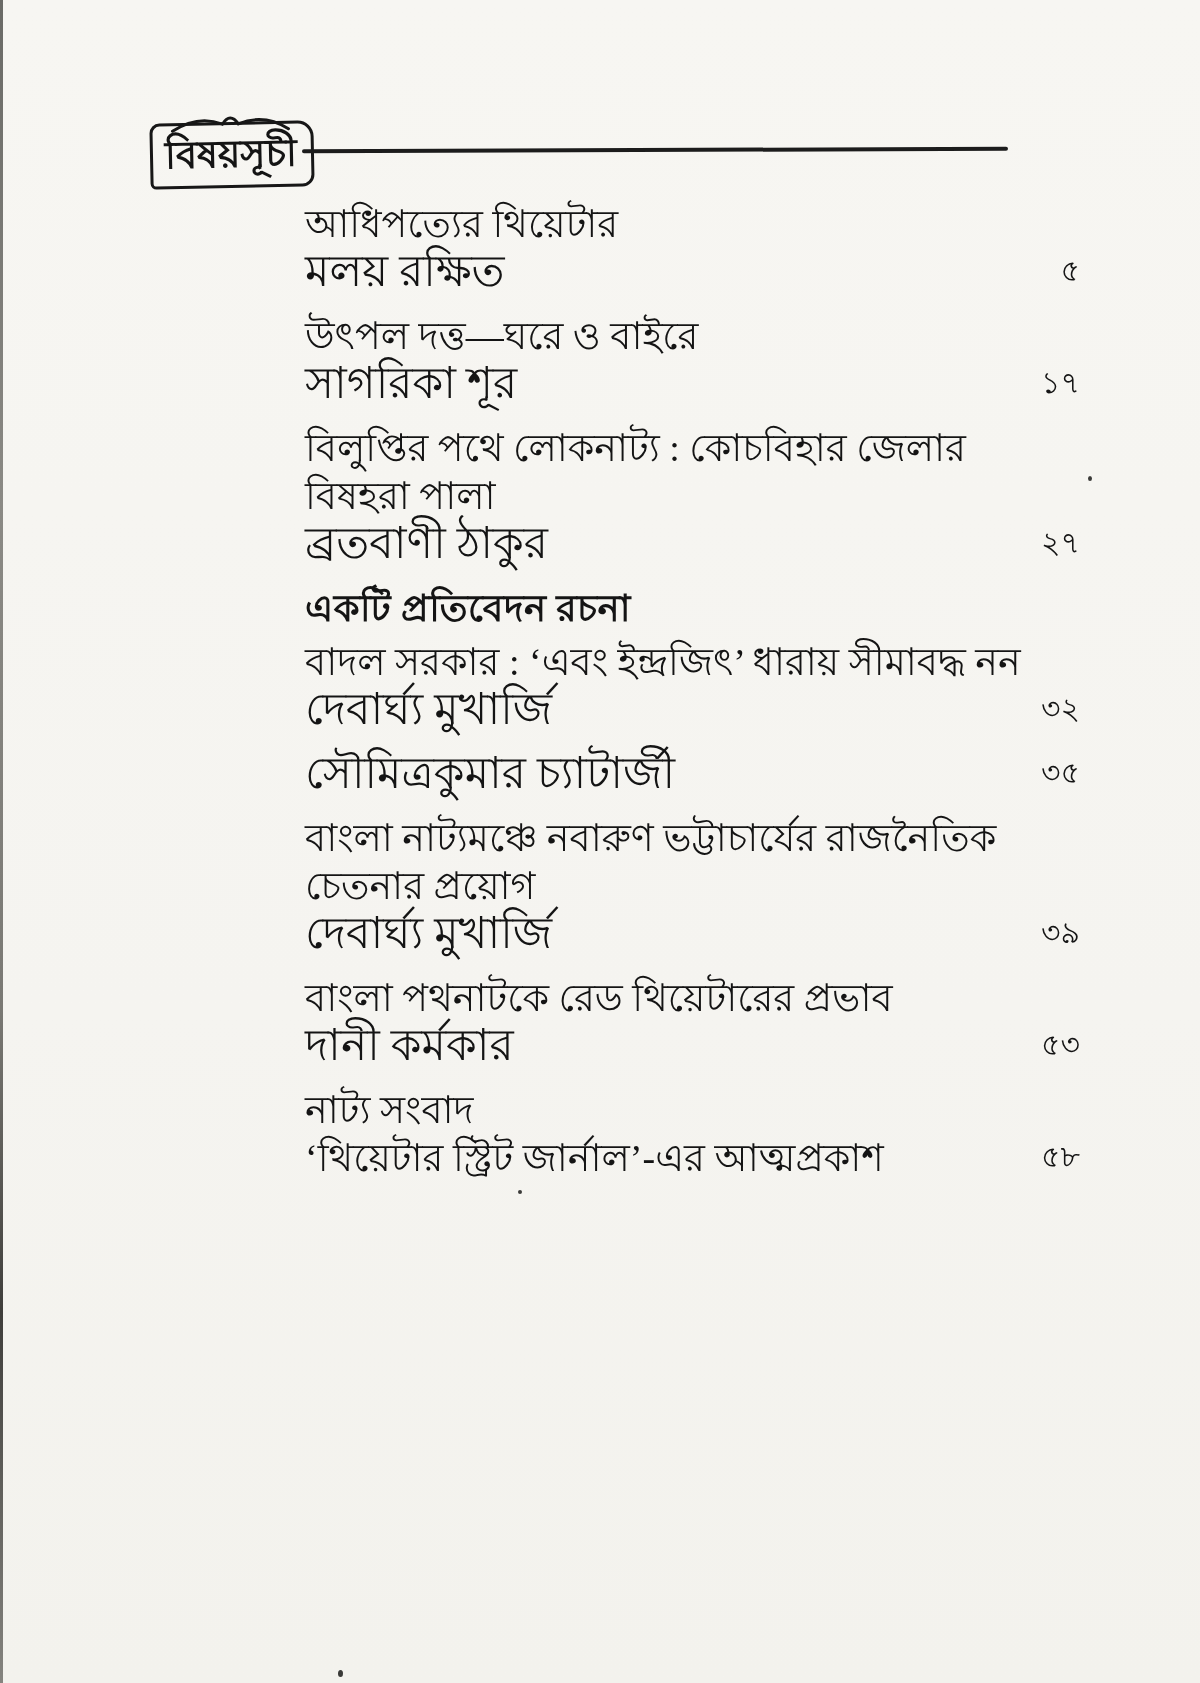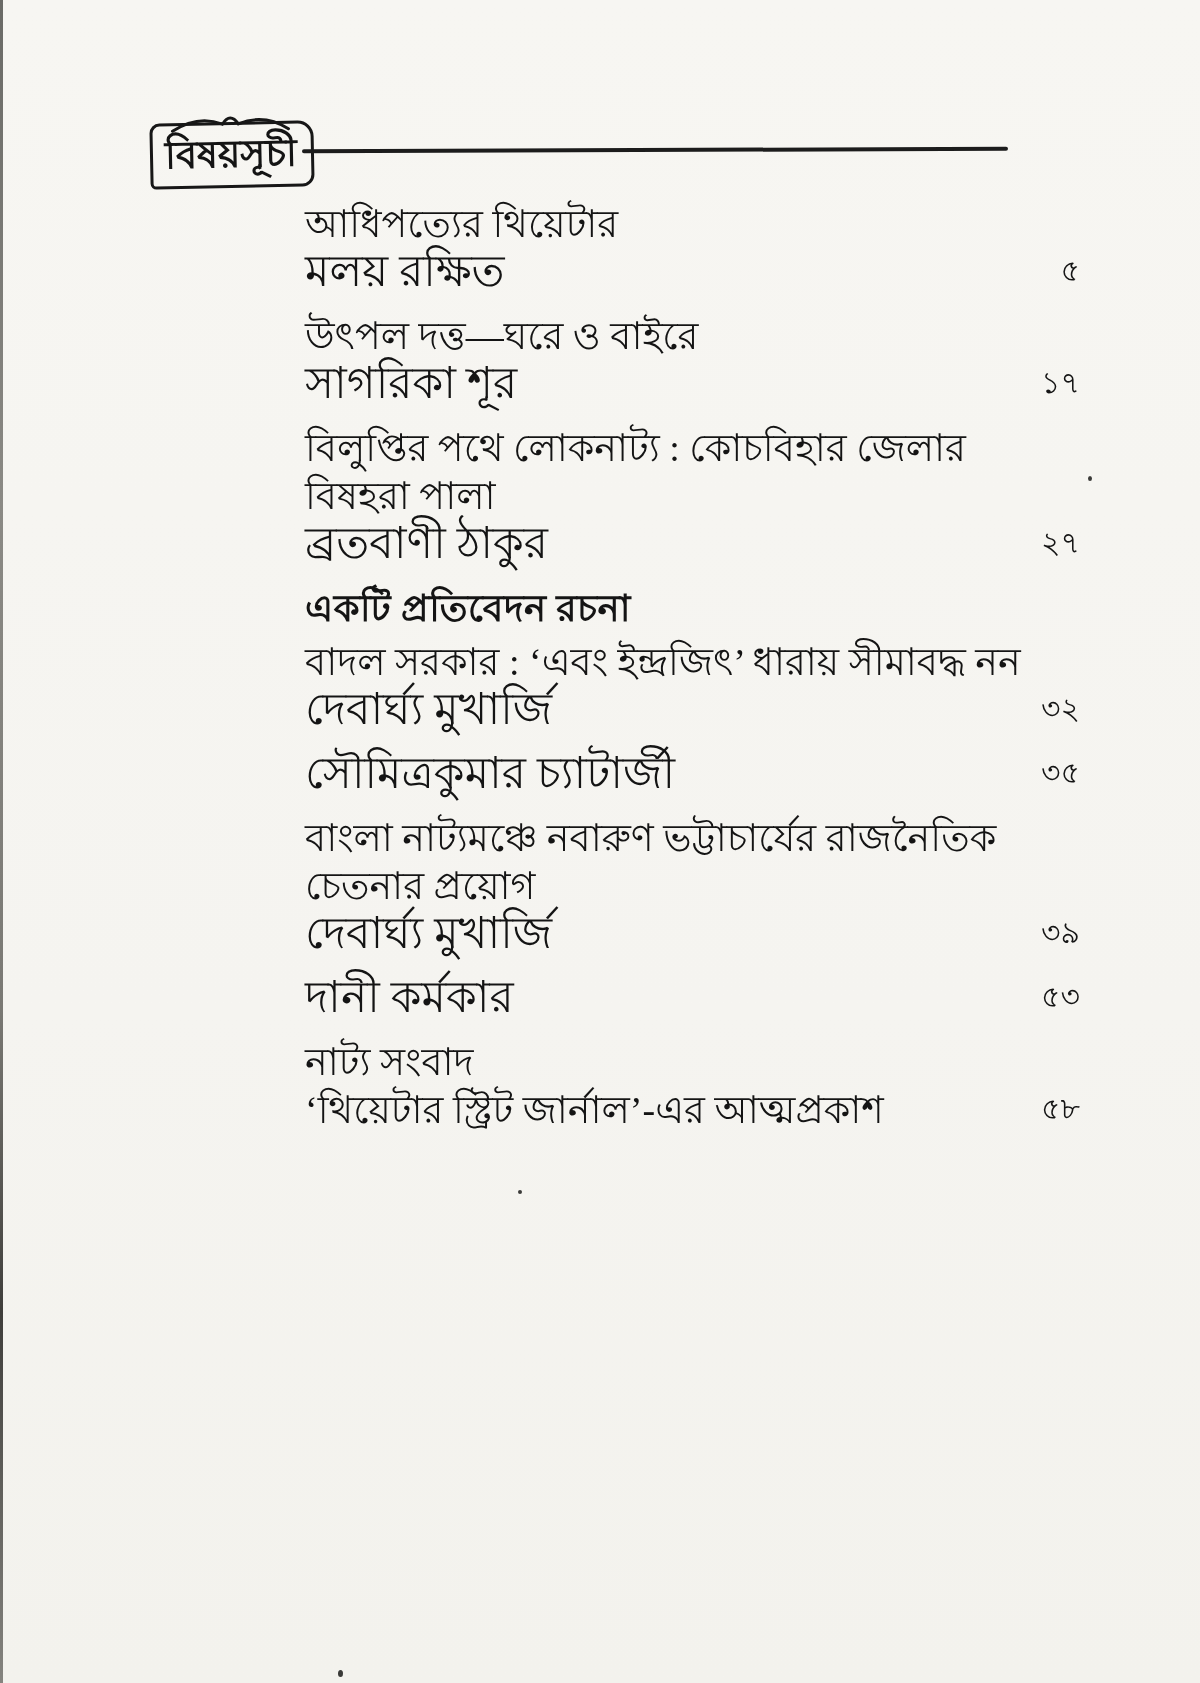--- a/index.html
+++ b/index.html
@@ -123,20 +123,23 @@
           <div class="title">বাংলা নাট্যমঞ্চে নবারুণ ভট্টাচার্যের রাজনৈতিক</div>
           <div class="title">চেতনার প্রয়োগ</div>
         </div>
     <div class="author">দেবার্ঘ্য মুখার্জি</div>
     <div class="num">৩৯</div>
   </div>
 
 
   <div class="entry">
 
+    <div class="titles">
+          <div class="title">বাংলা পথনাটকে রেড থিয়েটারের প্রভাব</div>
+        </div>
     <div class="author">দানী কর্মকার</div>
     <div class="num">৫৩</div>
   </div>
 
   <div class="entry">
 
     <div class="titles">
           <div class="title">নাট্য সংবাদ</div>
           <div class="title">‘থিয়েটার স্ট্রিট জার্নাল’-এর আত্মপ্রকাশ</div>
         </div>

